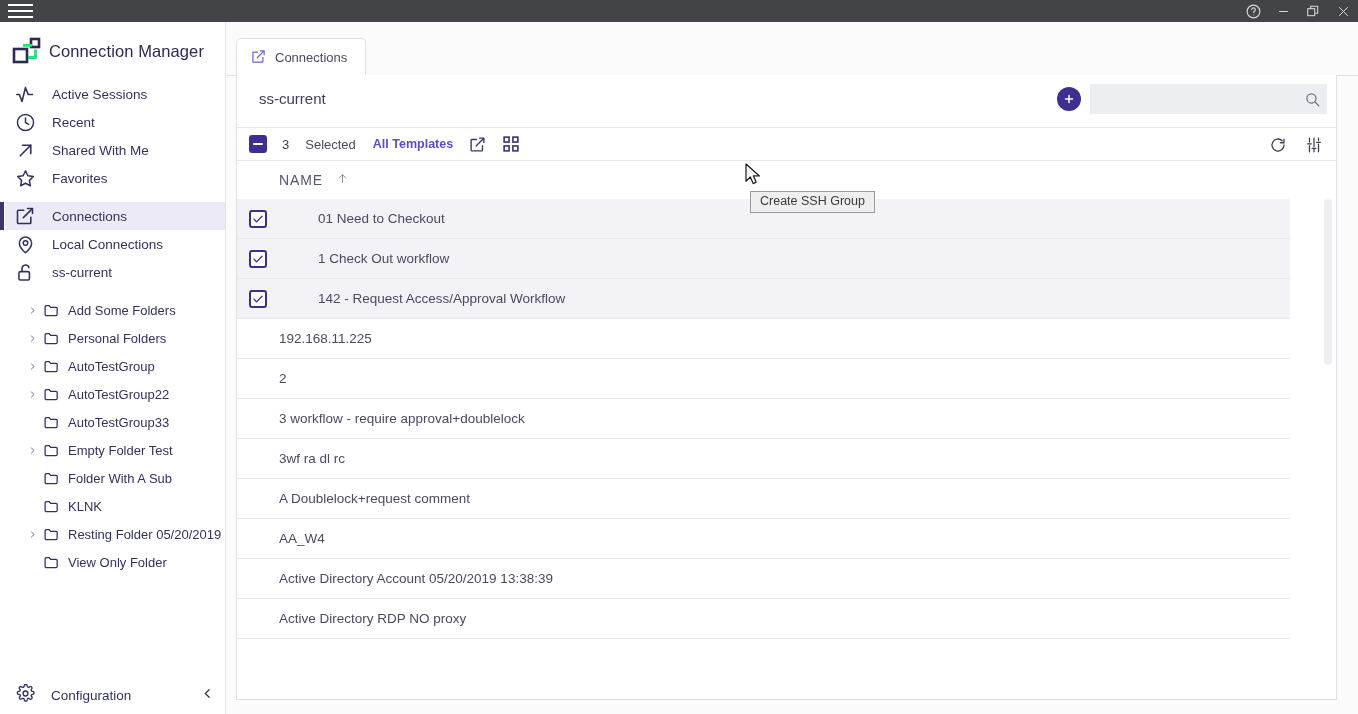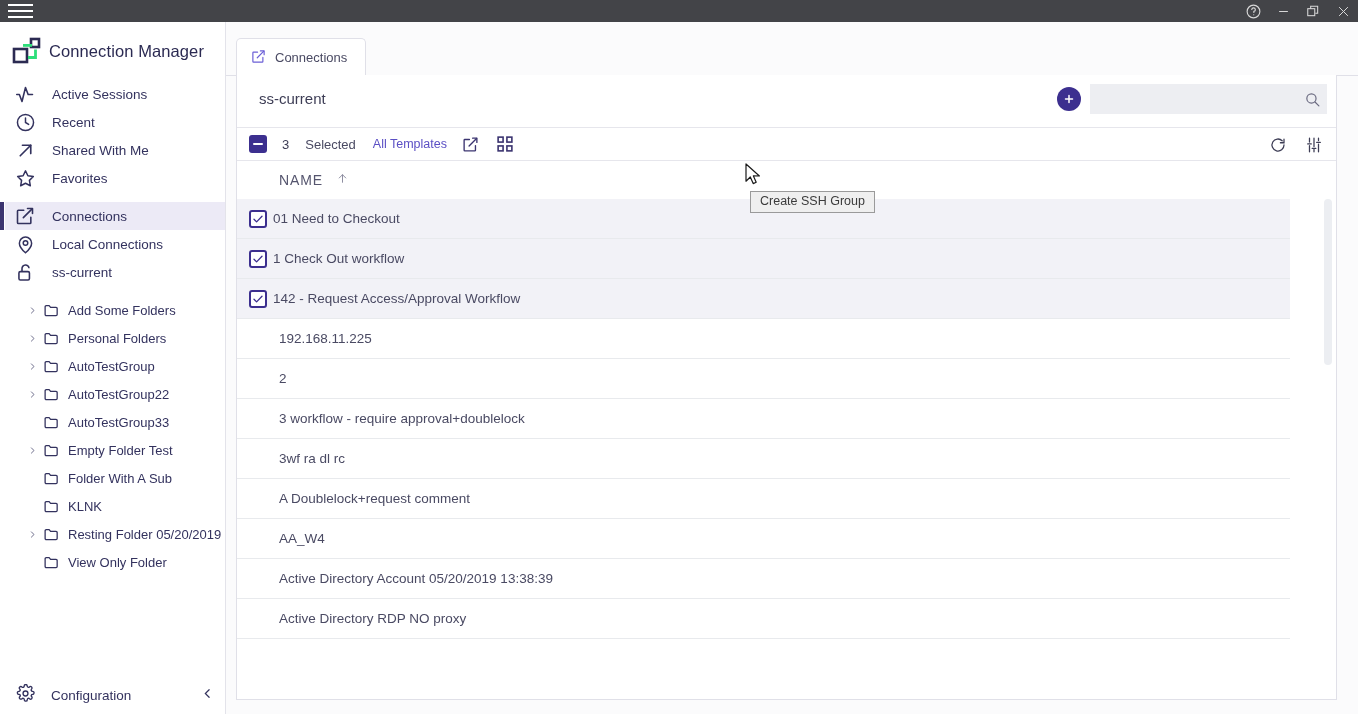--- a/index.html
+++ b/index.html
@@ -153,21 +153,21 @@
     background: #3c2f8f; cursor:pointer; position:relative; flex:0 0 auto;
   }
   #sel-checkbox::after {
     content:""; position:absolute; left:4px; right:4px; top:8px;
     height:2px; background:#fff; border-radius:1px;
   }
   #sel-count { margin-left: 15px; font-size: 13px; color:#3d3d55; }
   #sel-label { margin-left: 16px; font-size: 13px; color:#4a4a63; }
   #all-templates {
     margin-left: 17px; font-size: 12.5px; color:#5b4fc4; cursor:pointer;
-    font-weight: 400;
+    font-weight: 700;
   }
   .tb-ico {
     margin-left: 14px; width: 20px; height: 20px; cursor:pointer;
     display:flex; align-items:center; justify-content:center; color:#3b3470;
   }
   #tb-right {
     position:absolute; right: 12px; top: 0; height: 34px;
     display:flex; align-items:center; gap: 16px;
   }
   #tb-right .tb-ico { margin-left:0; color:#3d3d55; }
@@ -181,21 +181,21 @@
     cursor:pointer;
   }
   #sort-arrow { margin-left: 13px; color:#8b8b9e; font-size: 12px; }
 
   #listwrap {
     position:relative; height: 482px; overflow:hidden;
   }
   .row {
     position:relative; height: 40px; display:flex; align-items:center;
     border-bottom: 1px solid #e8eaed; width: 1053px;
-    cursor:pointer; background:#fff;
+    cursor:pointer; background:#fff;gap:45px;
   }
   .row.sel { background:#f2f2f7; }
   .row .rowcheck {
     margin-left: 12px; width: 18px; height: 18px; flex:0 0 auto;
     border: 2px solid #3c2f8f; border-radius: 3px; background:#fff;
     position:relative; cursor:pointer;
   }
   .row .rowcheck svg { position:absolute; left:1px; top:1px; }
   .row .rowlabel { margin-left: 24px; font-size: 13.5px; color:#4a4a63; }
   .row.sel .rowlabel { margin-left: 6px; }

